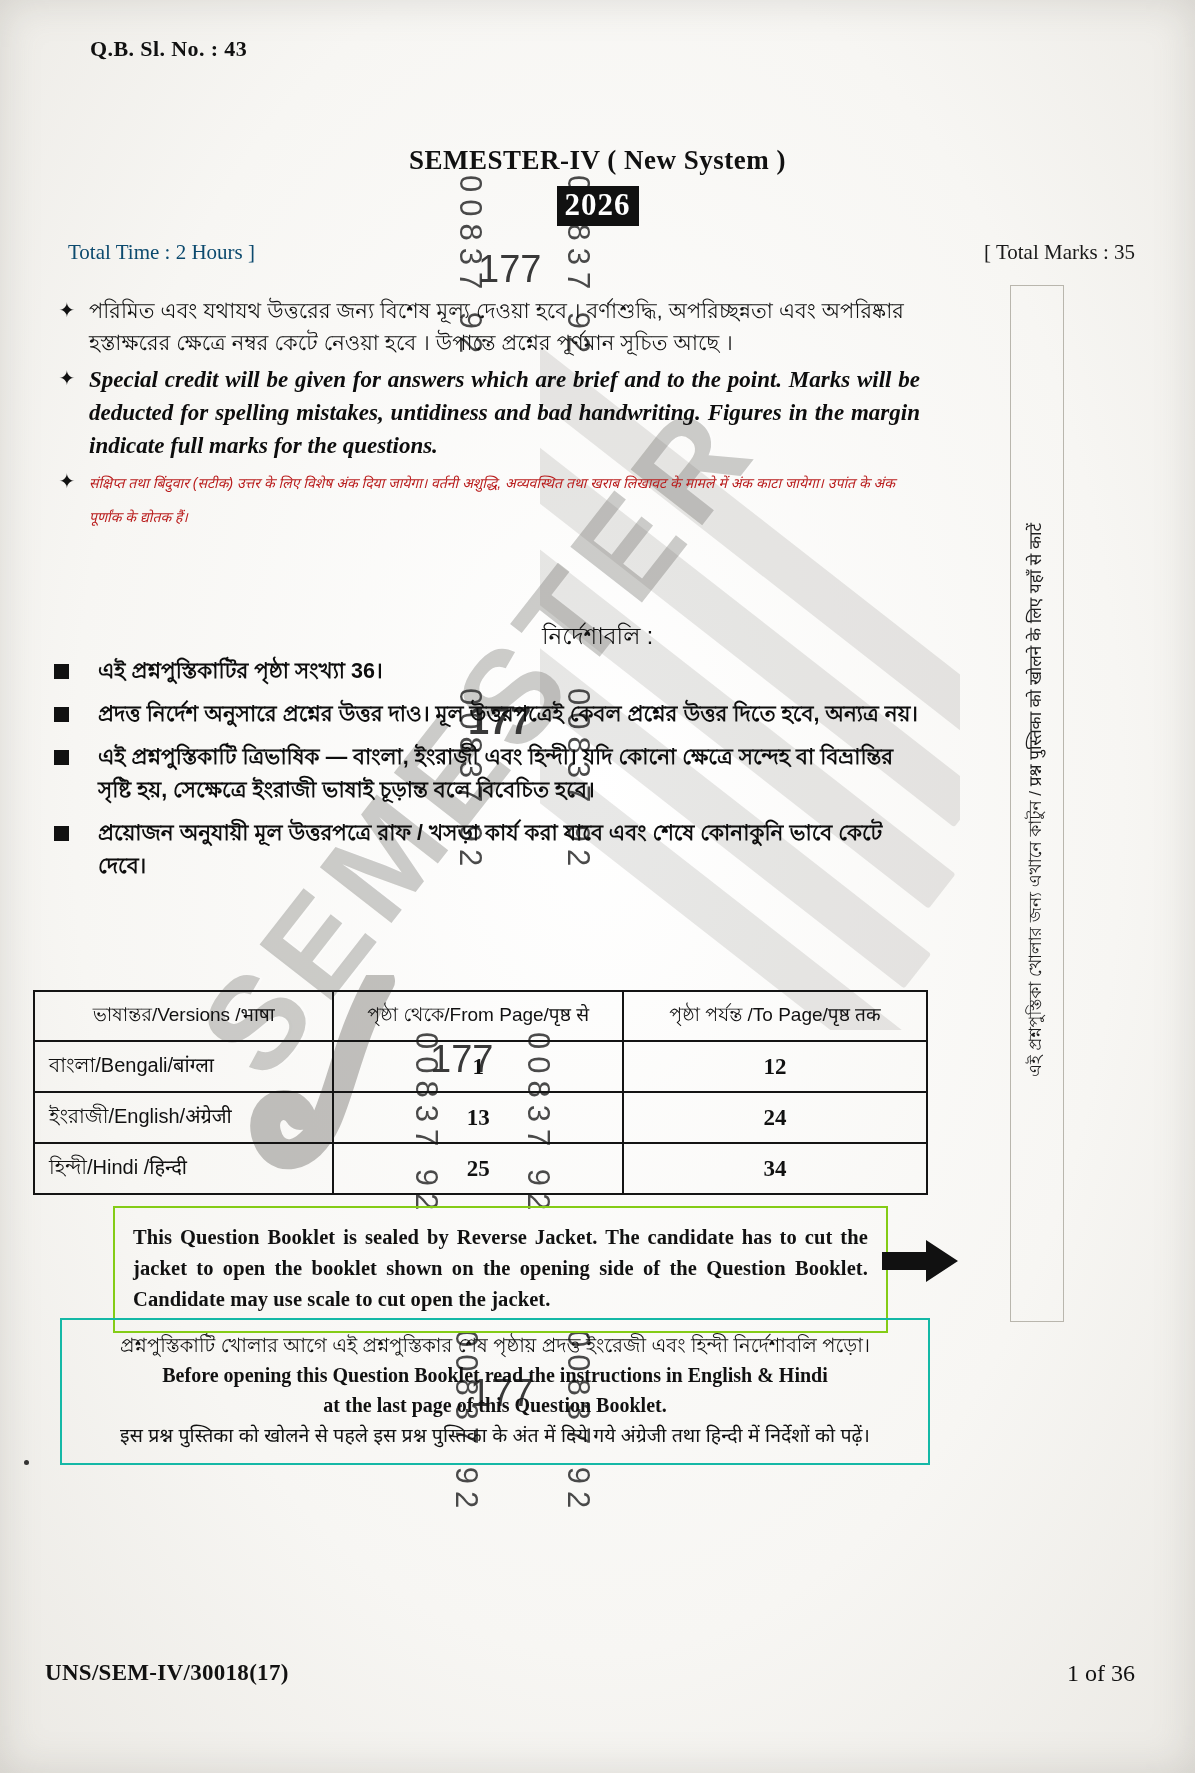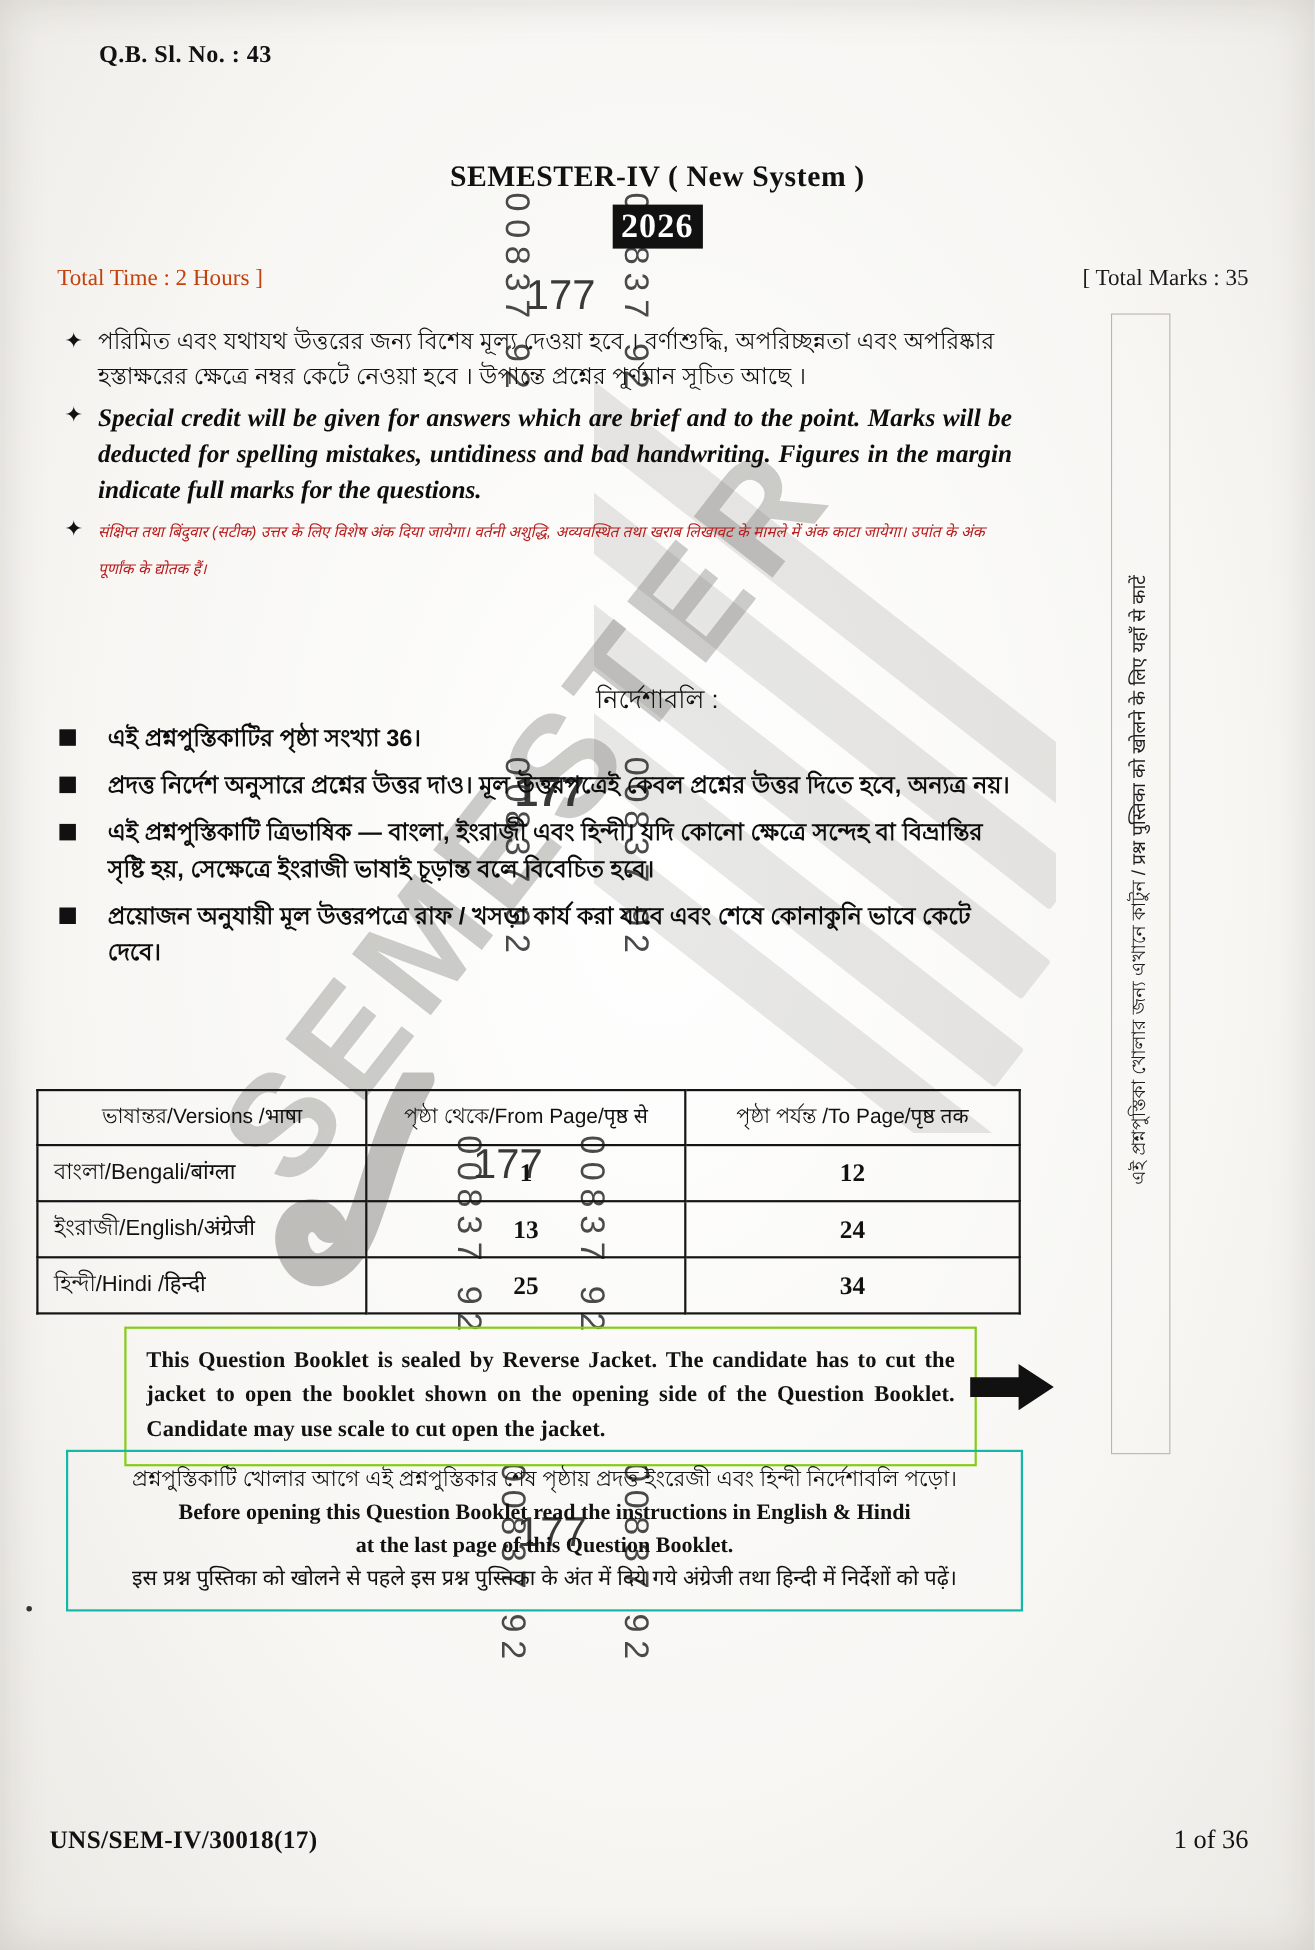--- a/index.html
+++ b/index.html
@@ -17,21 +17,21 @@
   .content{position:absolute;left:0;top:0;width:1195px;height:1408px;}
 
   
   .qb-sl{position:absolute;left:90px;top:36px;font-weight:bold;font-size:22px;letter-spacing:.4px;color:#111;}
   .title{position:absolute;left:0;right:0;top:90px;text-align:center;font-size:46px;font-weight:bold;letter-spacing:2px;color:#0d0d0d;}
   .title span{display:inline-block;transform:scaleY(1.12);}
   .subtitle{position:absolute;left:0;right:0;top:145px;text-align:center;font-size:27px;font-weight:bold;letter-spacing:.5px;color:#111;}
   .yearbox{position:absolute;left:0;right:0;top:186px;text-align:center;}
   .yearbox b{display:inline-block;background:#111;color:#fff;font-size:31px;font-weight:bold;padding:1px 8px 3px;letter-spacing:1px;}
 
-  .ttime{position:absolute;left:52px;top:240px;font-size:21px;color:#c2410c;}
+  .ttime{position:absolute;left:68px;top:240px;font-size:21px;color:#0c4a6e;}
   .tmarks{position:absolute;right:60px;top:240px;font-size:21px;color:#1a1a1a;}
 
   
   .instr{position:absolute;left:45px;top:295px;width:875px;}
   .row{display:flex;align-items:flex-start;margin-bottom:4px;}
   .dia{flex:0 0 44px;text-align:center;font-size:20px;line-height:30px;color:#111;}
   .sq{flex:0 0 44px;text-align:left;padding-left:9px;line-height:30px;}
   .sq i{display:inline-block;width:15px;height:15px;background:#111;vertical-align:middle;}
   .txt{flex:1 1 auto;}
   .bn{font-family:"Liberation Sans",sans-serif;font-size:21px;line-height:32px;color:#111;letter-spacing:.1px;}

